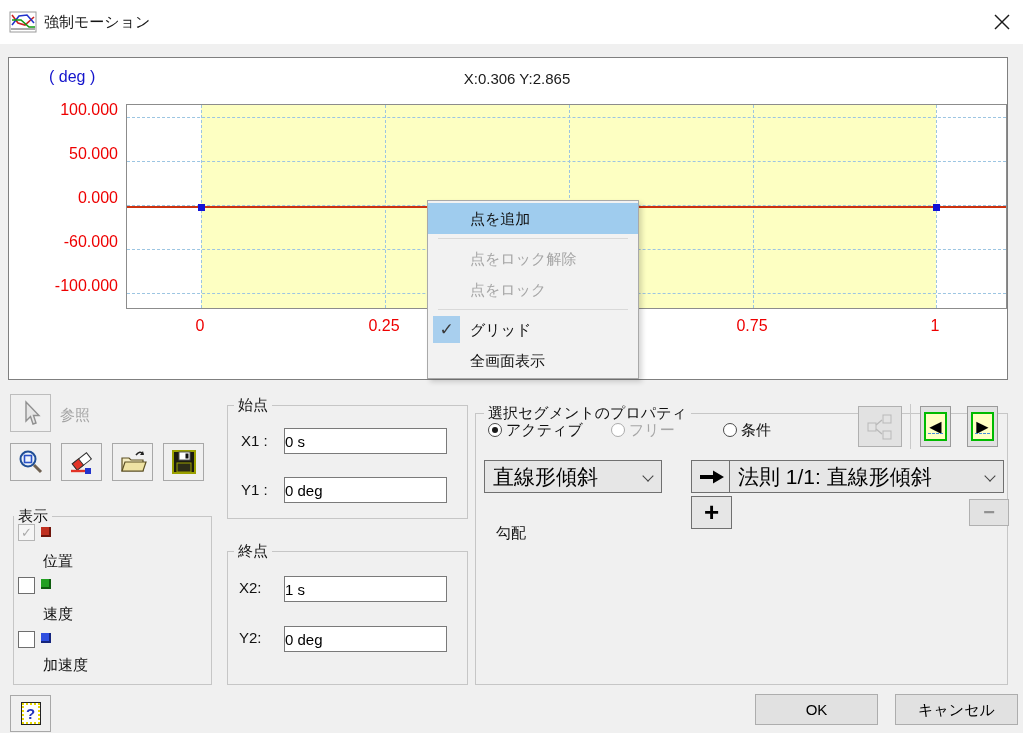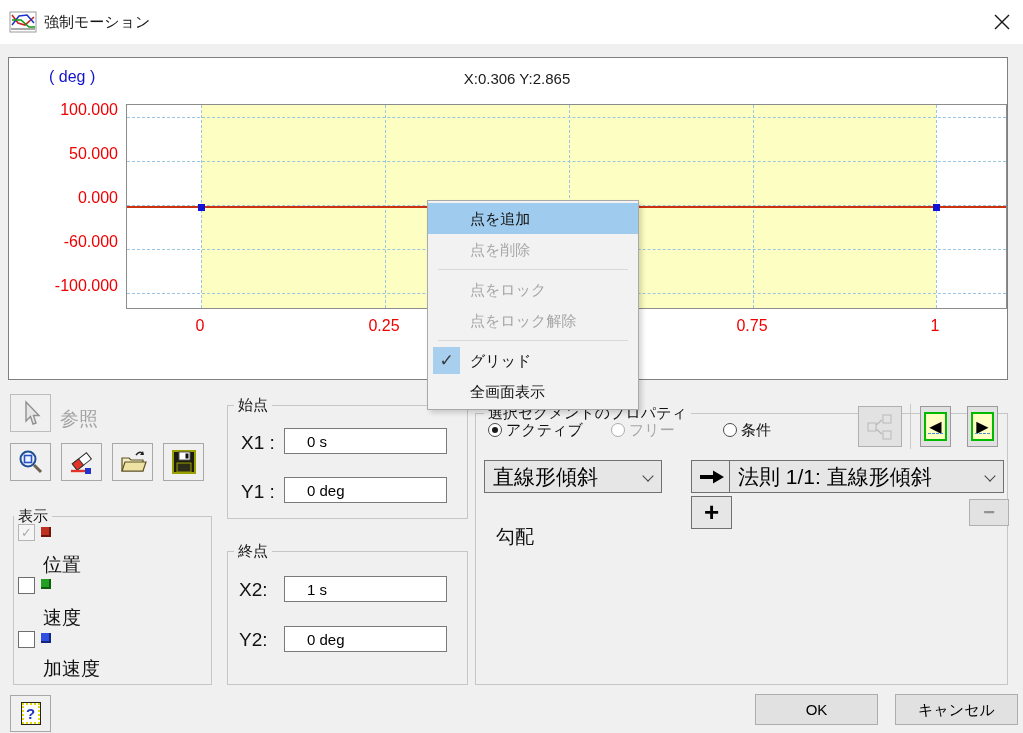--- a/index.html
+++ b/index.html
@@ -32,22 +32,22 @@
   .mi.hl { background:#9fccee; }
   .mi.dis { color:#a6a6a6; }
   .msep { height:1px; background:#d9d9d9; margin:4px 10px; }
   .mcheck { position:absolute; left:5px; top:2px; width:27px; height:27px; background:#a8cfee; color:#3a3a3a; font-size:17px; line-height:27px; text-align:center; }
 
   
   .btn-icon { position:absolute; width:41px; height:38px; background:#f0f0f0; border:1px solid #a8a8a8; display:flex; align-items:center; justify-content:center; }
   .btn-icon.disabled { border-color:#bdbdbd; }
   .groupbox { position:absolute; border:1px solid #c6c6c6; }
   .groupbox > .gb-label { position:absolute; top:-10px; left:6px; background:#f0f0f0; padding:0 4px; font-size:15px; color:#111; white-space:nowrap; }
-  .field-label { position:absolute; font-size:19px; color:#111; white-space:nowrap; }
-  .tfield { position:absolute; height:26px; border:1px solid #7a7a7a; background:#fff; font-size:15px; padding:2px 22px; font-family:inherit; color:#000; }
+  .field-label { position:absolute; font-size:15px; color:#111; white-space:nowrap; }
+  .tfield { position:absolute; height:26px; border:1px solid #7a7a7a; background:#fff; font-size:15px; padding:2px 0; font-family:inherit; color:#000; }
   .dropdown { position:absolute; height:33px; background:#e6e6e6; border:1px solid #707070; font-size:21px; color:#000; display:flex; align-items:center; padding:0 24px 0 8px; white-space:nowrap; overflow:hidden; }
   .chev { position:absolute; right:9px; top:11px; width:8px; height:8px; border-right:1.6px solid #444; border-bottom:1.6px solid #444; transform:rotate(45deg); }
   .sq-btn { position:absolute; background:#e6e6e6; border:1px solid #707070; display:flex; align-items:center; justify-content:center; font-weight:bold; color:#000; }
   .sq-btn.disabled { background:#e2e2e2; border-color:#b0b0b0; color:#909090; }
   .checkbox { position:absolute; width:17px; height:17px; background:#fff; border:1px solid #6e6e6e; text-align:center; line-height:15px; font-size:13px; color:#3a3a3a; }
   .checkbox.discheck { border-color:#b5b5b5; background:#f5f5f5; color:#aaaaaa; }
   .swatch { position:absolute; width:10px; height:10px; }
   .radio { position:absolute; width:14px; height:14px; border-radius:50%; border:1px solid #4a4a4a; background:#fff; }
   .radio.sel::after { content:""; position:absolute; left:3px; top:3px; width:6px; height:6px; border-radius:50%; background:#1a1a1a; }
   .radio.dis { border-color:#ababab; }
@@ -108,24 +108,23 @@
 
     <div class="xtick" style="left:191px">0</div>
     <div class="xtick" style="left:375px">0.25</div>
     <div class="xtick" style="left:559px">0.5</div>
     <div class="xtick" style="left:743px">0.75</div>
     <div class="xtick" style="left:926px">1</div>
   </div>
 
   <div class="menu">
     <div class="mi hl">点を追加</div>
-    <div class="mi dis">点を削除</div>
     <div class="msep"></div>
+    <div class="mi dis">点をロック解除</div>
     <div class="mi dis">点をロック</div>
-    <div class="mi dis">点をロック解除</div>
     <div class="msep"></div>
     <div class="mi">
       <span class="mcheck">✓</span><span>グリッド</span>
     </div>
     <div class="mi">全画面表示</div>
   </div>
 
   <div class="btn-icon disabled" style="left:10px;top:394px">
     <svg width="24" height="26" viewBox="0 0 24 26">
       <path d="M7 2 L7 21 L11.5 16.5 L14 24 L17 23 L14.5 15.5 L20 15.5 Z" fill="#e6e6e6" stroke="#909090" stroke-width="1.4"></path>

